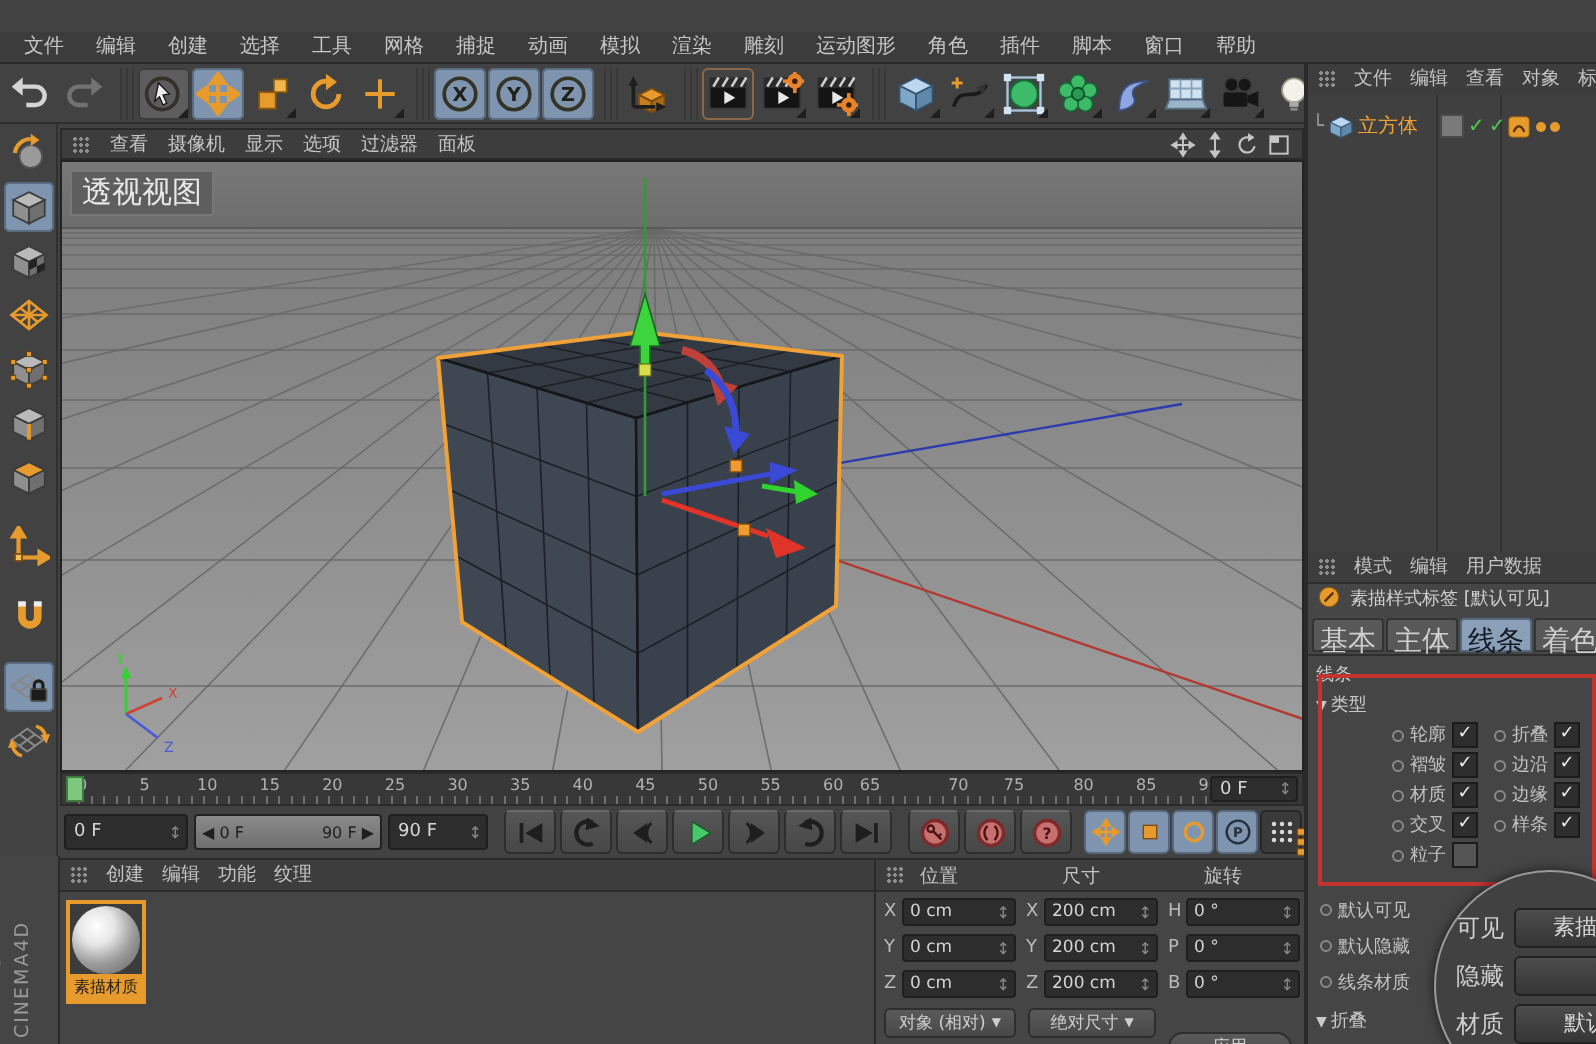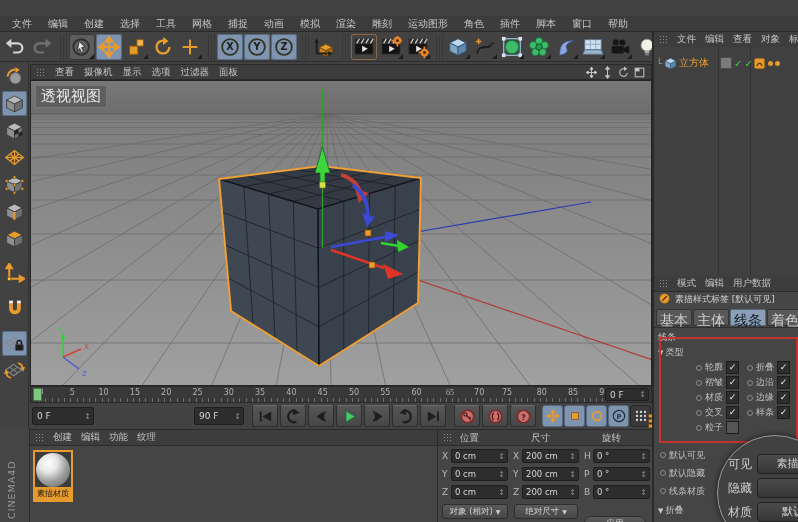--- a/index.html
+++ b/index.html
@@ -644,37 +644,41 @@
           <span class="tick" style="left: 101.9px;">15</span>
           <span class="tick" style="left: 133.2px;">20</span>
           <span class="tick" style="left: 164.5px;">25</span>
           <span class="tick" style="left: 195.8px;">30</span>
           <span class="tick" style="left: 227.1px;">35</span>
           <span class="tick" style="left: 258.4px;">40</span>
           <span class="tick" style="left: 289.7px;">45</span>
           <span class="tick" style="left: 321px;">50</span>
           <span class="tick" style="left: 352.3px;">55</span>
           <span class="tick" style="left: 383.6px;">60</span>
-          <span class="tick" style="left: 417px; font-family: Liberation Serif, serif;">65</span>
+          <span class="tick" style="left: 402px;">65</span>
           <span class="tick" style="left: 446.2px;">70</span>
           <span class="tick" style="left: 474px;">75</span>
           <span class="tick" style="left: 508.8px;">80</span>
           <span class="tick" style="left: 540.1px;">85</span>
           <span class="tick" style="left: 571.4px;">90</span>
         </div>
       <div id="playhead"></div>
       <div id="ruler-field" class="tfield">
         <span class="val">0 F</span>
           <span class="spin">↕</span>
       </div>
     </div>
     <div id="transport">
       <div id="t-cur" class="tfield">
         <span class="val">0 F</span>
           <span class="spin">↕</span>
+      </div>
+      <div id="t-slider">
+        <span id="t-range-start">◀ 0 F</span>
+        <span id="t-range-end">90 F ▶</span>
       </div>
       <div id="t-end" class="tfield">
         <span class="val">90 F</span>
           <span class="spin">↕</span>
       </div>
       <div id="t-buttons">
           <div class="tpbtn">
             <svg viewBox="0 0 24 24">
               <rect x="4" y="5" width="2.6" height="14" fill="#1e1e1e"></rect>
               <polygon points="20,5 20,19 8,12" fill="#1e1e1e"></polygon>

